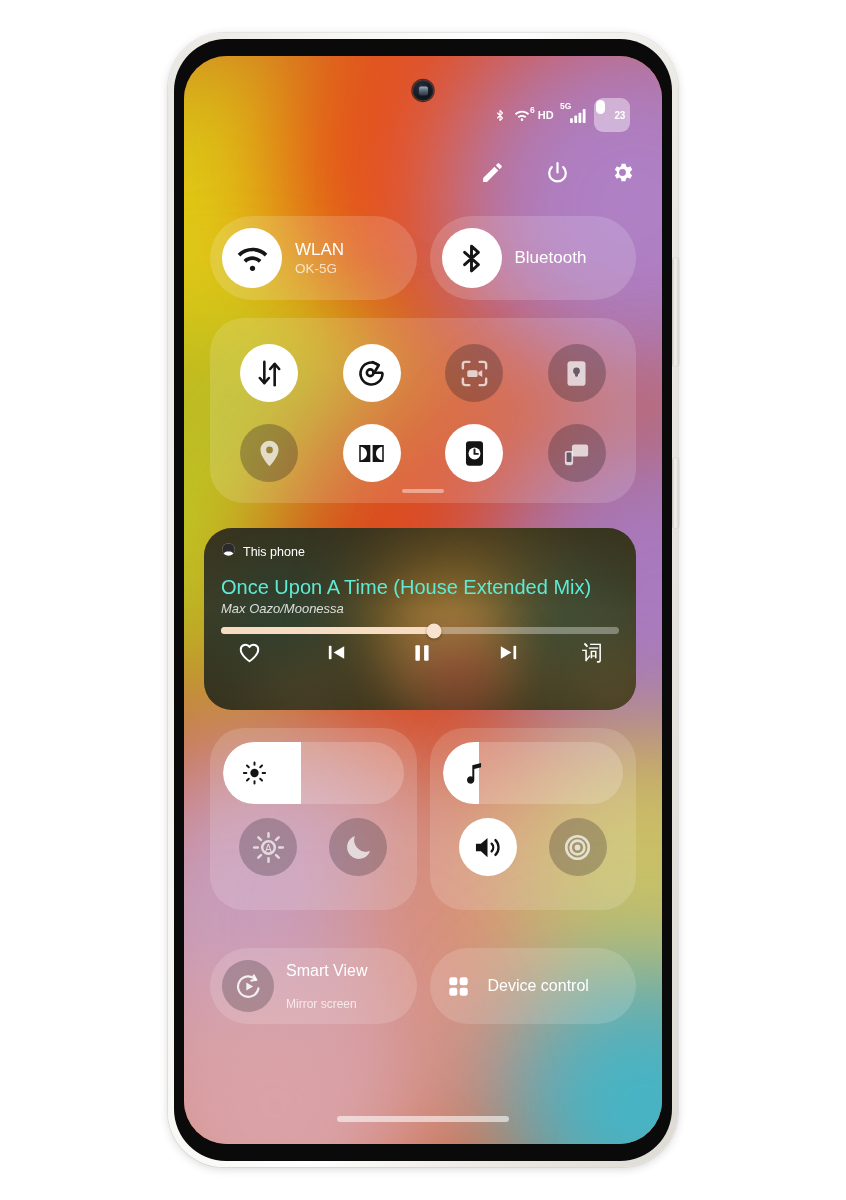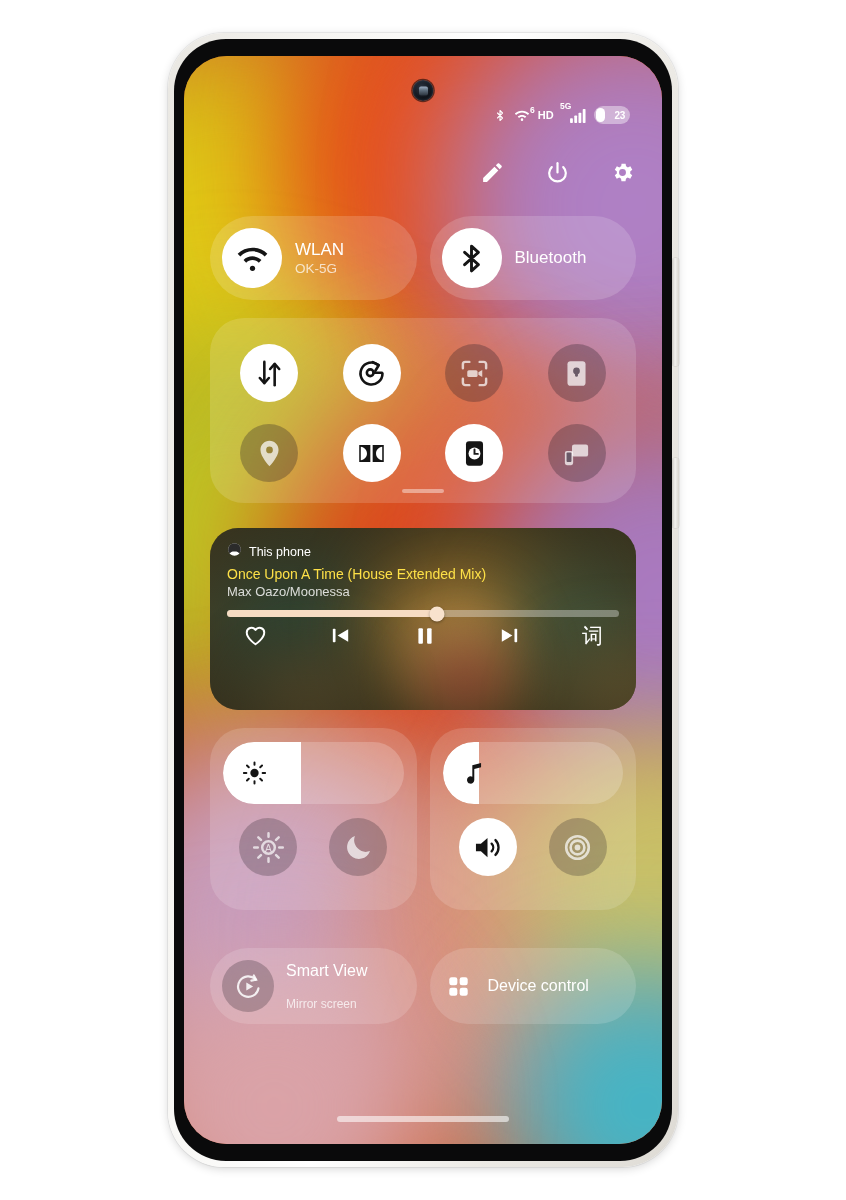--- a/index.html
+++ b/index.html
@@ -74,21 +74,21 @@
   #status-bar{
     position:absolute; left:0; right:0; top:46px; height:26px;
     display:flex; align-items:center; justify-content:flex-end;
     gap:7px; padding-right:32px; color:#fff;
   }
   #status-bar svg{ display:block; }
   .hd-text{ font-size:11px; font-weight:700; letter-spacing:.2px; color:#fff; }
   .g5-wrap{ position:relative; display:flex; align-items:flex-end; }
   .g5-label{ position:absolute; left:-1px; top:-7px; font-size:8.5px; font-weight:700; }
   .battery{
-    position:relative; width:36px; height:18px; border-radius:9px;
+    position:relative; width:36px; height:34px; border-radius:9px;
     background:rgba(255,255,255,.42); display:flex; align-items:center;
   }
   .battery .fill{ position:absolute; left:2px; top:2px; width:9px; height:14px;
     border-radius:7px; background:#fff; }
   .battery .pct{ position:absolute; right:5px; top:50%; transform:translateY(-50%);
     font-size:10px; font-weight:700; color:#fff; letter-spacing:-.3px; }
 
   
   #header-actions{
     position:absolute; right:27px; top:104px;
@@ -127,21 +127,21 @@
   .toggle-btn.on{ background:#fff; }
   .toggle-btn.on svg{ color:#141414; }
   .toggle-btn.off{ background:rgba(40,30,40,.30); }
   .toggle-btn.off svg{ color:rgba(255,255,255,.72); }
   .toggle-btn svg{ width:31px; height:31px; display:block; }
   #toggles-drag-handle{ position:absolute; left:50%; transform:translateX(-50%);
     bottom:10px; width:42px; height:4px; border-radius:2px; background:rgba(255,255,255,.42); }
 
   
   #media-player{
-    position:absolute; left:26px; right:26px; top:472px; height:182px;
+    position:absolute; left:20px; right:26px; top:472px; height:182px;
     border-radius:28px; overflow:hidden; background:#4a4226;
   }
   #album-art{ position:absolute; inset:0; overflow:hidden; }
   #album-art .ab{ position:absolute; filter:blur(26px); }
   .a1{ left:-40px; top:-30px; width:240px; height:250px;
       background:radial-gradient(circle, #2d4a3a 0%, rgba(45,74,58,0) 70%); }
   .a2{ left:120px; top:-50px; width:280px; height:300px;
       background:radial-gradient(circle, #b4842f 0%, rgba(180,132,47,0) 68%); }
   .a3{ left:250px; top:-20px; width:230px; height:240px;
       background:radial-gradient(circle, #3c5741 0%, rgba(60,87,65,0) 70%); }
@@ -153,23 +153,23 @@
       background:radial-gradient(circle, #6b5a33 0%, rgba(107,90,51,0) 72%); }
   .a7{ left:300px; top:100px; width:220px; height:150px;
       background:radial-gradient(circle, #7d6a3a 0%, rgba(125,106,58,0) 72%); }
   #album-art:after{ content:""; position:absolute; inset:0;
     background:linear-gradient(180deg, rgba(20,16,10,.30) 0%, rgba(20,16,10,.12) 45%, rgba(20,16,10,.35) 100%); }
 
   #media-content{ position:absolute; inset:0; padding:14px 17px 0 17px; }
   #media-source{ display:flex; align-items:center; gap:7px; }
   #media-source svg{ width:15px; height:15px; color:#fff; }
   #media-source-label{ font-size:12.5px; color:#fff; }
-  #media-title{ margin-top:5px; font-size:14px; color:#fde047; white-space:nowrap;
+  #media-title{ margin-top:15px; font-size:20px; color:#5eead4; white-space:nowrap;
     overflow:hidden; text-overflow:ellipsis; }
-  #media-artist{ margin-top:2px; font-size:13px; color:rgba(255,255,255,.82); }
+  #media-artist{ margin-top:2px; font-size:13px; color:rgba(255,255,255,.82);font-style:italic; }
   #media-progress{ position:relative; margin-top:11px; height:7px;
     border-radius:4px; background:rgba(255,255,255,.34); }
   #media-progress-fill{ position:absolute; left:0; top:0; bottom:0; width:53.5%;
     border-radius:4px; background:#f6dcc3; }
   #media-progress-thumb{ position:absolute; left:53.5%; top:50%;
     transform:translate(-50%,-50%); width:15px; height:15px; border-radius:50%;
     background:#f8e2cd; box-shadow:0 1px 3px rgba(0,0,0,.35); cursor:pointer; }
   #media-times{ display:flex; justify-content:space-between; margin-top:4px; }
   #media-times span{ font-size:11.5px; color:rgba(255,255,255,.85); }
   #media-controls{ display:flex; align-items:center; justify-content:space-between;

